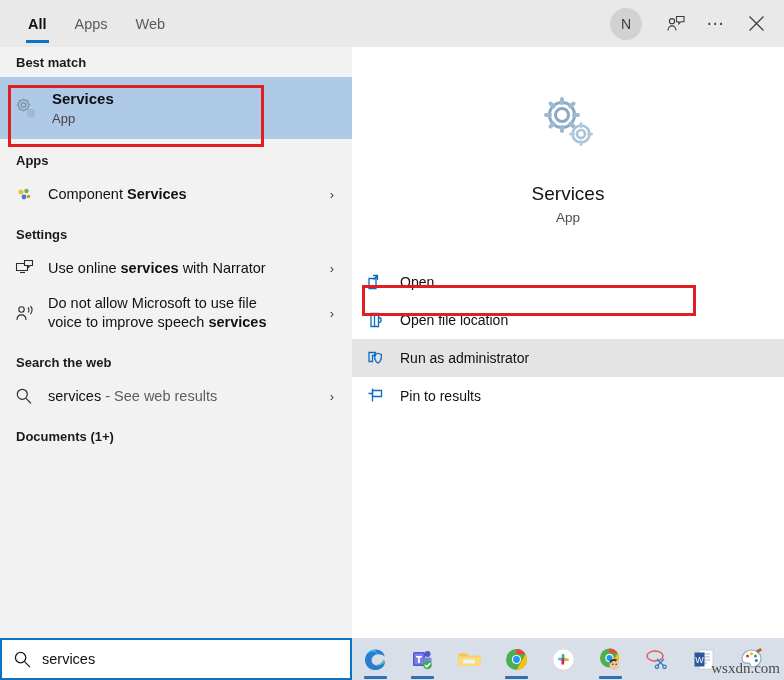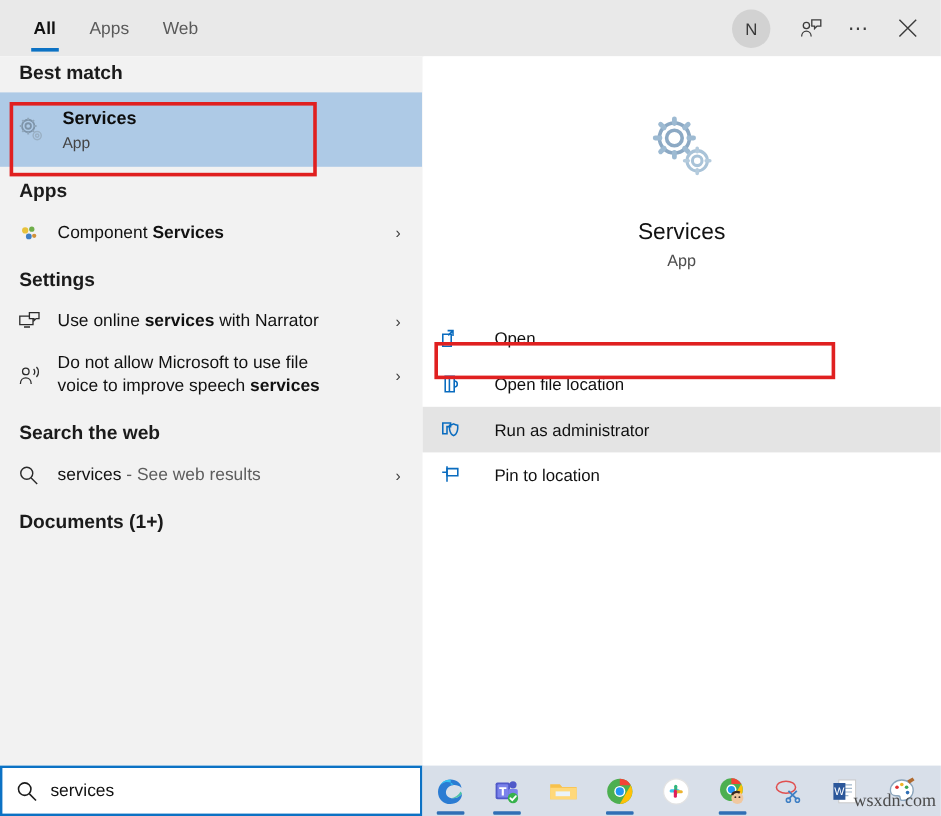--- a/index.html
+++ b/index.html
@@ -37,21 +37,21 @@
   
   .leftpane{
     position:absolute;left:0;top:47px;width:352px;height:591px;background:#f2f2f2;overflow:hidden;
   }
   .rightpane{
     position:absolute;left:352px;top:47px;width:432px;height:591px;background:#ffffff;overflow:hidden;
   }
   .divider{position:absolute;left:352px;top:47px;width:1px;height:591px;background:#e4e4e4;}
 
   .section-h{
-    font-size:16px;font-weight:bold;color:#1b1b1b;padding:0 0 0 16px;
+    font-size:13px;font-weight:bold;color:#1b1b1b;padding:0 0 0 16px;
     display:flex;align-items:center;height:30px;
   }
 
   
   .bestrow{
     position:relative;height:62px;background:#aecae6;display:flex;align-items:center;
   }
   .bestrow .ic{width:52px;display:flex;align-items:center;justify-content:center;}
   .bestrow .txt{display:flex;flex-direction:column;justify-content:center;}
   .bestrow .t1{font-size:15px;color:#0d0d0d;font-weight:bold;line-height:20px;}
@@ -70,21 +70,21 @@
   }
   .row .lbl .muted{color:#5d5d5d;}
 
   
   .preview{padding-top:36px;text-align:center;}
   .preview .big{height:78px;display:flex;align-items:center;justify-content:center;}
   .preview .name{font-size:19px;color:#121212;margin-top:22px;}
   .preview .kind{font-size:13.5px;color:#4e4e4e;margin-top:5px;}
   .actions{margin-top:38px;}
   .act{
-    position:relative;height:38px;display:flex;align-items:center;cursor:default;gap:12px;
+    position:relative;height:38px;display:flex;align-items:center;cursor:default;
   }
   .act.sel{background:#e4e4e4;}
   .act .ic{width:48px;min-width:48px;display:flex;align-items:center;justify-content:center;}
   .act .lbl{font-size:14px;color:#101010;}
 
   
   .redbox{position:absolute;border:3px solid #e02020;box-sizing:border-box;pointer-events:none;}
 
   
   .searchbar{
@@ -296,21 +296,21 @@
       </div>
 
 
       <div class="act">
         <div class="ic">
           <svg width="18" height="18" viewBox="0 0 18 18">
             <path d="M5.5 3.5h9v6h-9z" fill="none" stroke="#0a6cbf" stroke-width="1.3"></path>
             <path d="M5.5 1.5v13M1.5 6.5h4" fill="none" stroke="#0a6cbf" stroke-width="1.3"></path>
           </svg>
         </div>
-        <div class="lbl">Pin to location</div>
+        <div class="lbl">Pin to results</div>
       </div>
     </div>
   </div>
 
   <div class="redbox" style="left:8px;top:85px;width:256px;height:62px;"></div>
   <div class="redbox" style="left:362px;top:285px;width:334px;height:31px;"></div>
   <div class="redbox" style="left:33px;top:644px;width:112px;height:31px;"></div>
 
   <div class="searchbar">
     <div class="sic">

